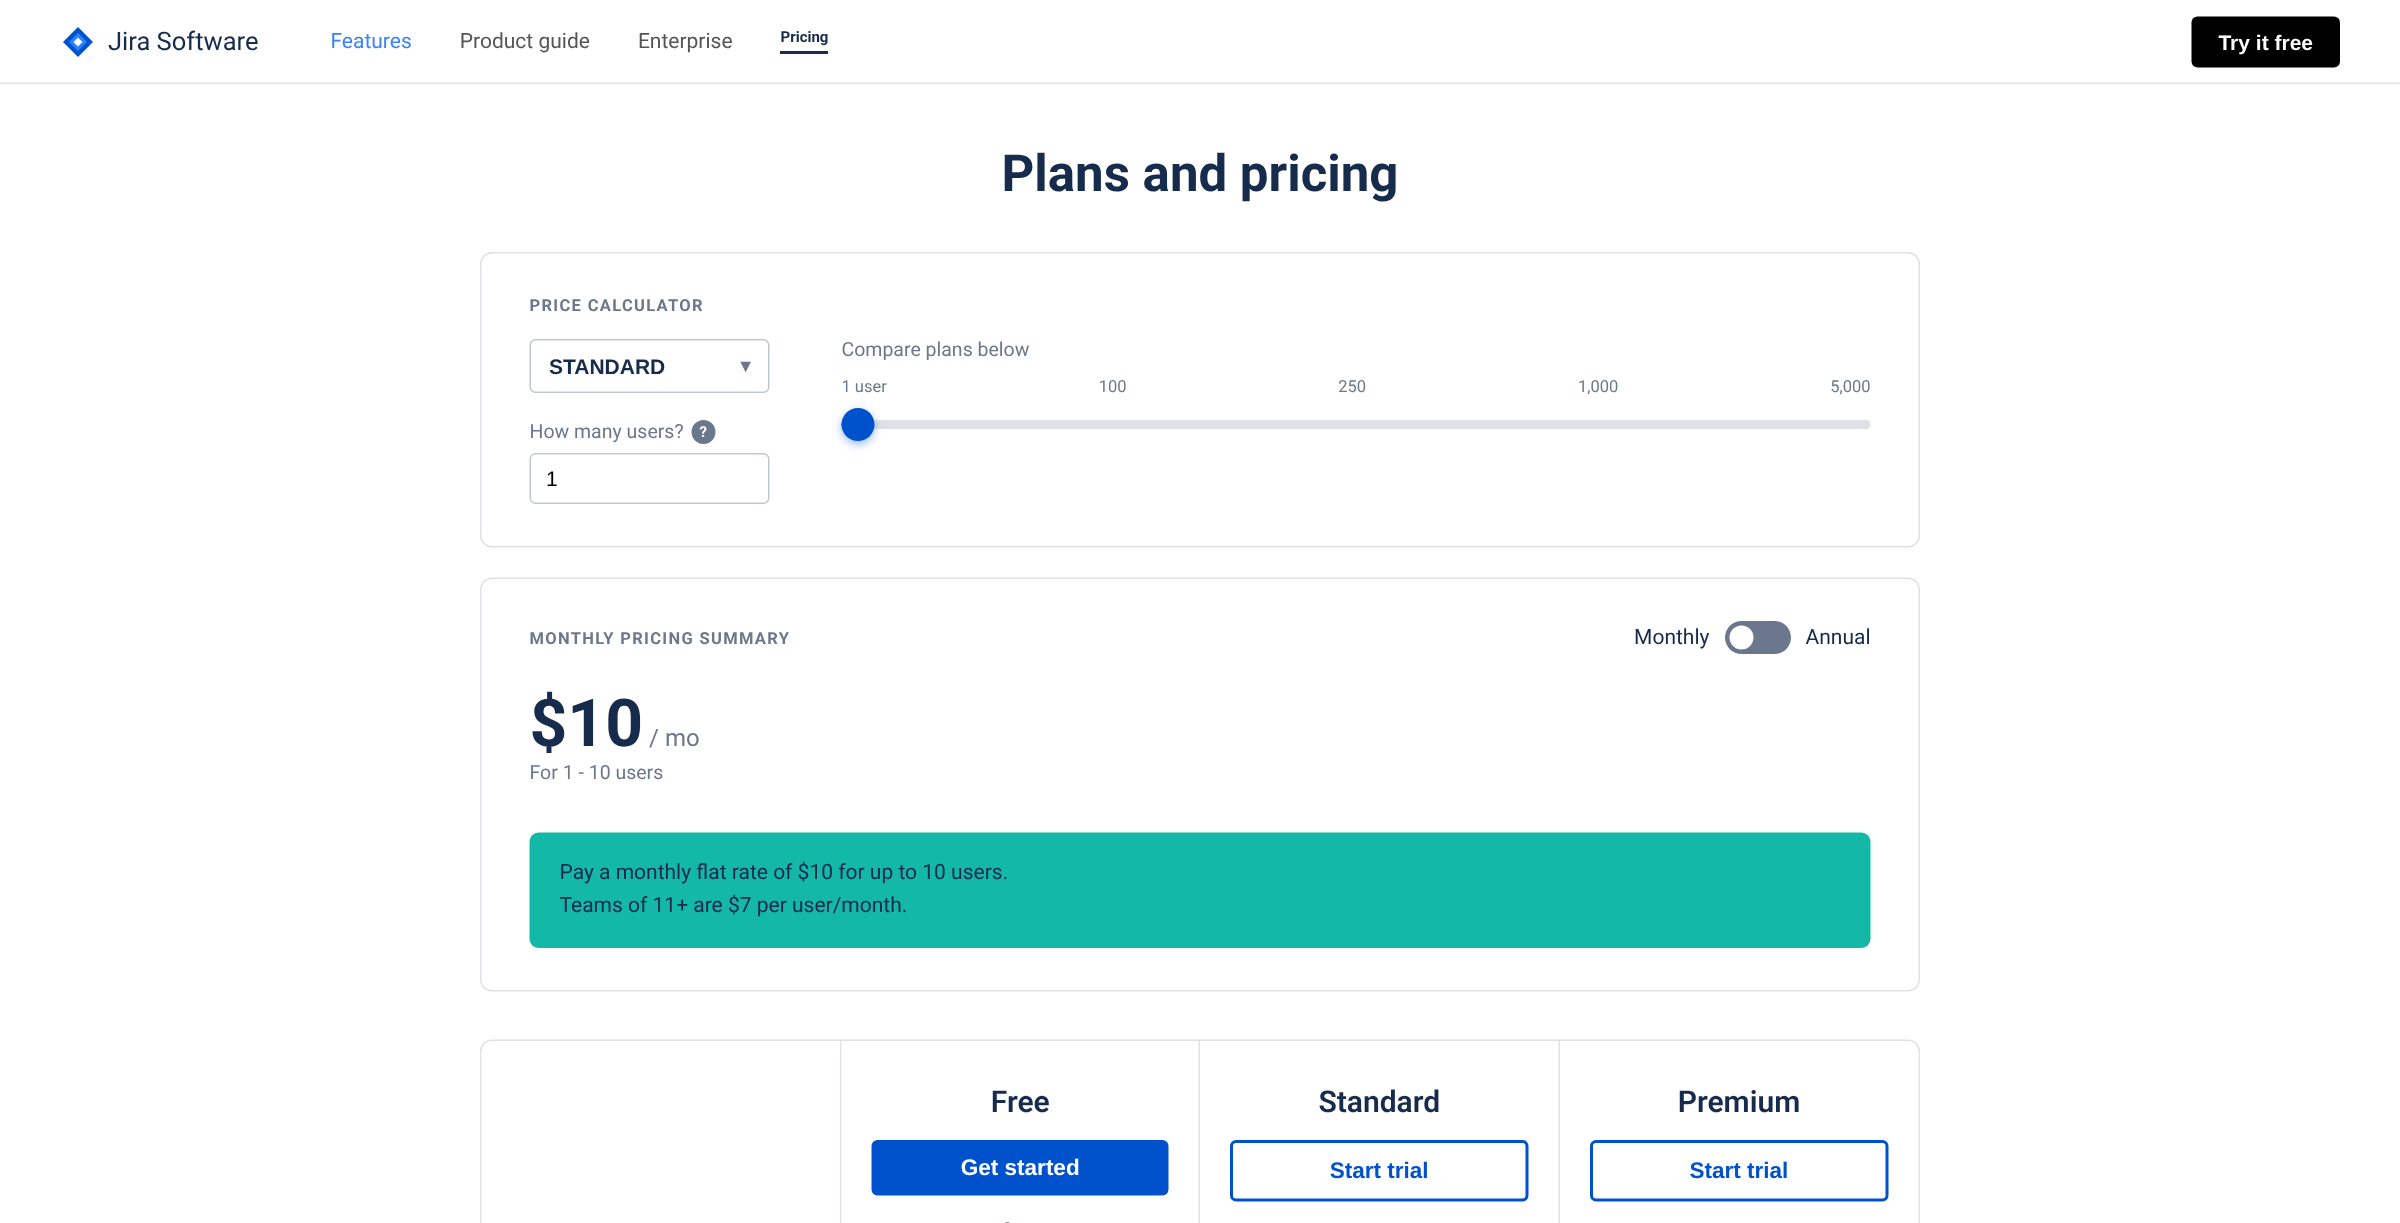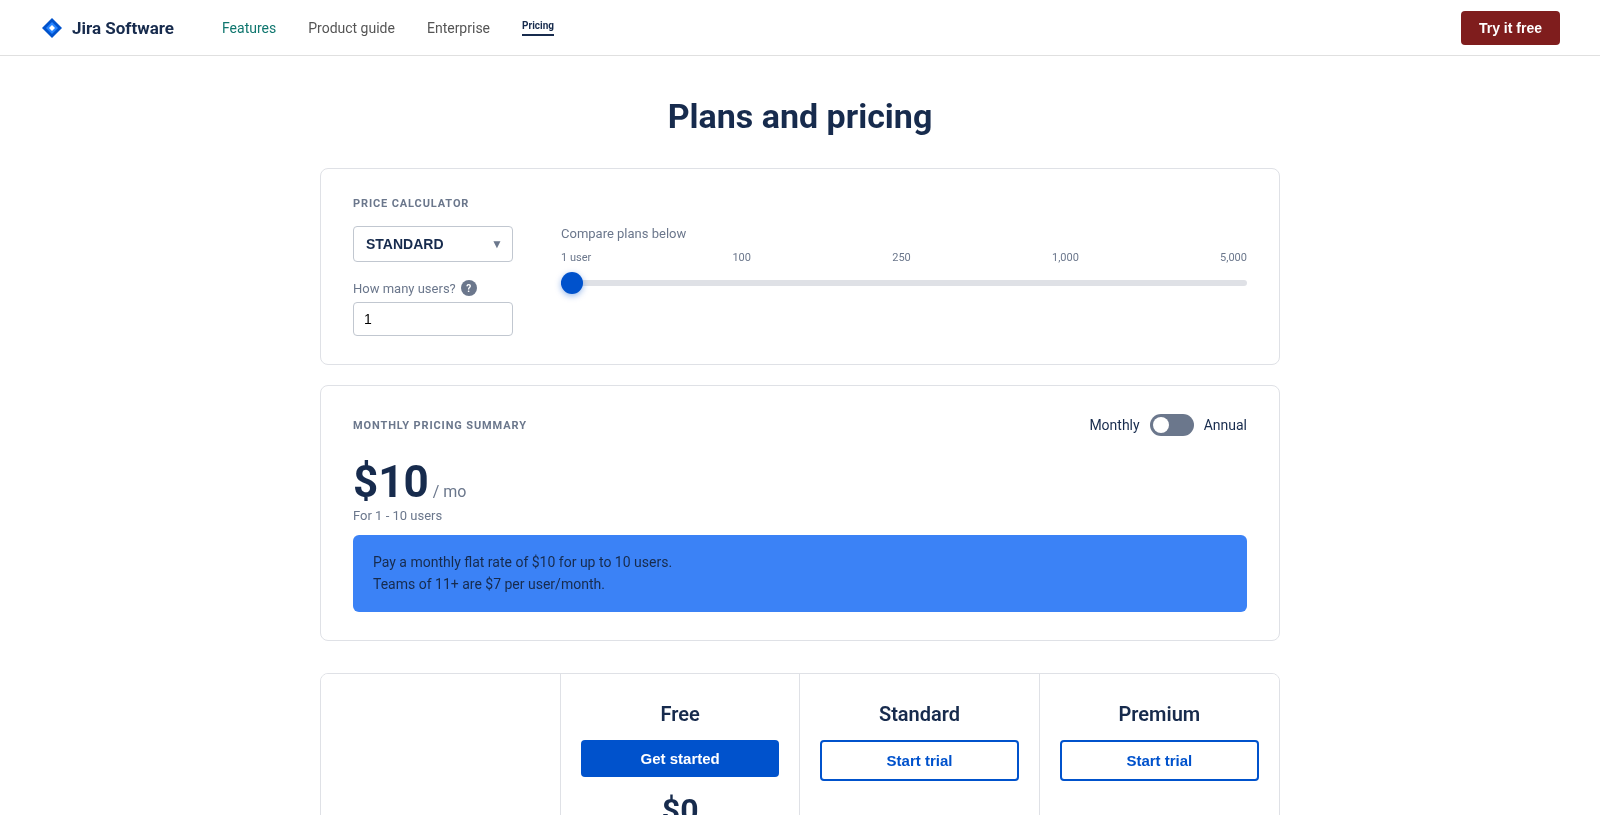--- a/index.html
+++ b/index.html
@@ -11,29 +11,29 @@
 </head>
 <body>
 
 <nav style="display:flex;align-items:center;padding:0 40px;height:56px;border-bottom:1px solid #e0e0e0;">
   <div style="display:flex;align-items:center;gap:8px;margin-right:48px;cursor:pointer;">
     <svg width="24" height="24" viewBox="0 0 24 24">
       <polygon points="12,2 22,12 12,22 2,12" fill="#0052cc"></polygon>
       <polygon points="12,6 18,12 12,18 6,12" fill="#2684ff"></polygon>
       <polygon points="12,9 15,12 12,15 9,12" fill="#fff"></polygon>
     </svg>
-    <span style="font-weight:700;font-size:17px;color:#172b4d;">Jira Software</span>
+    <span style="font-weight:400;font-size:17px;color:#172b4d;">Jira Software</span>
   </div>
   <div style="display:flex;gap:32px;flex:1;">
-    <a style="font-size:14px;color:#0f766e;text-decoration:none;cursor:pointer;">Features</a>
+    <a style="font-size:14px;color:#3b82f6;text-decoration:none;cursor:pointer;">Features</a>
     <a style="font-size:14px;color:#555;text-decoration:none;cursor:pointer;">Product guide</a>
     <a style="font-size:14px;color:#555;text-decoration:none;cursor:pointer;">Enterprise</a>
     <a style="font-size:10px;color:#172b4d;text-decoration:none;cursor:pointer;font-weight:700;border-bottom:2px solid #172b4d;padding-bottom:2px;">Pricing</a>
   </div>
-  <button style="background:#7f1d1d;color:#fff;border:none;border-radius:4px;padding:9px 18px;font-size:14px;font-weight:600;cursor:pointer;">Try it free</button>
+  <button style="background:#000000;color:#fff;border:none;border-radius:4px;padding:9px 18px;font-size:14px;font-weight:600;cursor:pointer;">Try it free</button>
 </nav>
 
 <div style="max-width:1000px;margin:0 auto;padding:40px 20px;">
 
   <h1 style="text-align:center;font-size:34px;font-weight:700;color:#172b4d;margin-bottom:32px;">Plans and pricing</h1>
 
   <div style="background:#fff;border:1px solid #dfe1e6;border-radius:8px;padding:28px 32px;margin-bottom:20px;">
     <div style="font-size:11px;font-weight:700;letter-spacing:0.08em;color:#6b778c;margin-bottom:16px;">PRICE CALCULATOR</div>
 
     <div style="display:flex;gap:48px;align-items:flex-start;">
@@ -78,27 +78,27 @@
         <span>Monthly</span>
         <label style="position:relative;display:inline-block;width:44px;height:22px;cursor:pointer;">
           <input type="checkbox" style="opacity: 0; width: 0px; height: 0px;">
           <span style="position:absolute;top:0;left:0;right:0;bottom:0;background:#6b778c;border-radius:11px;transition:.2s;"></span>
           <span style="position:absolute;top:3px;left:3px;width:16px;height:16px;background:#fff;border-radius:50%;transition:.2s;"></span>
         </label>
         <span>Annual</span>
       </div>
     </div>
 
-    <div style="margin-bottom:12px;">
+    <div style="margin-bottom:32px;">
       <span style="font-size:44px;font-weight:700;color:#172b4d;">$10</span>
       <span style="font-size:16px;color:#6b778c;"> / mo</span>
       <div style="font-size:13px;color:#6b778c;">For 1 - 10 users</div>
     </div>
 
-    <div style="background:#3b82f6;border-radius:6px;padding:16px 20px;">
+    <div style="background:#14b8a6;border-radius:6px;padding:16px 20px;">
       <div style="font-size:14px;color:#172b4d;line-height:1.6;">Pay a monthly flat rate of $10 for up to 10 users.</div>
       <div style="font-size:14px;color:#172b4d;line-height:1.6;">Teams of 11+ are $7 per user/month.</div>
     </div>
   </div>
 
   <div style="border:1px solid #dfe1e6;border-radius:8px;overflow:hidden;">
 
     <div style="display:grid;grid-template-columns:240px 1fr 1fr 1fr;border-bottom:1px solid #dfe1e6;">
 
       <div style="padding:28px 20px;background:#fff;border-right:1px solid #dfe1e6;"></div>

